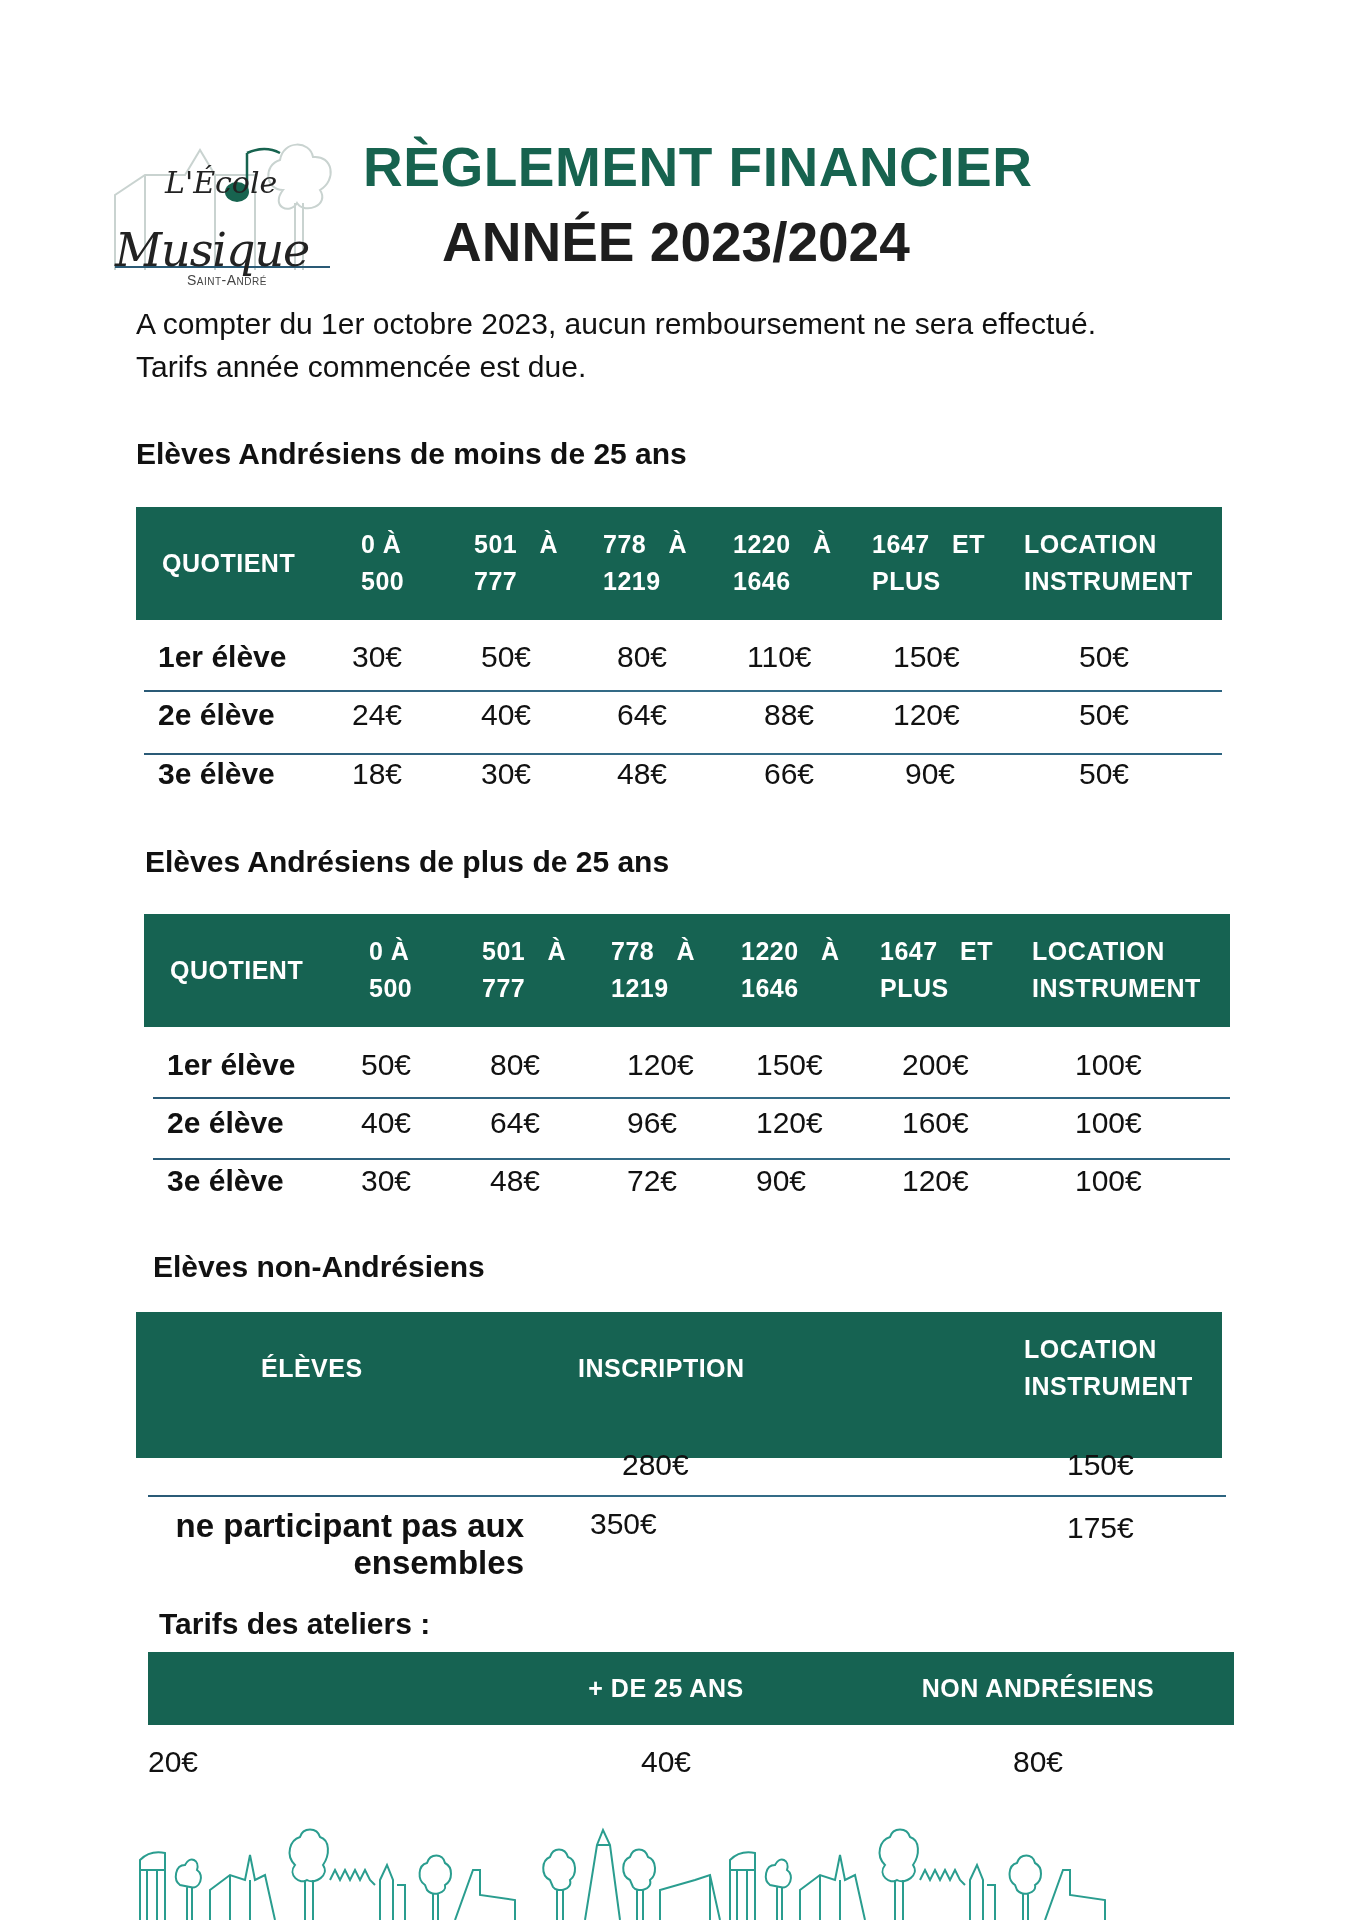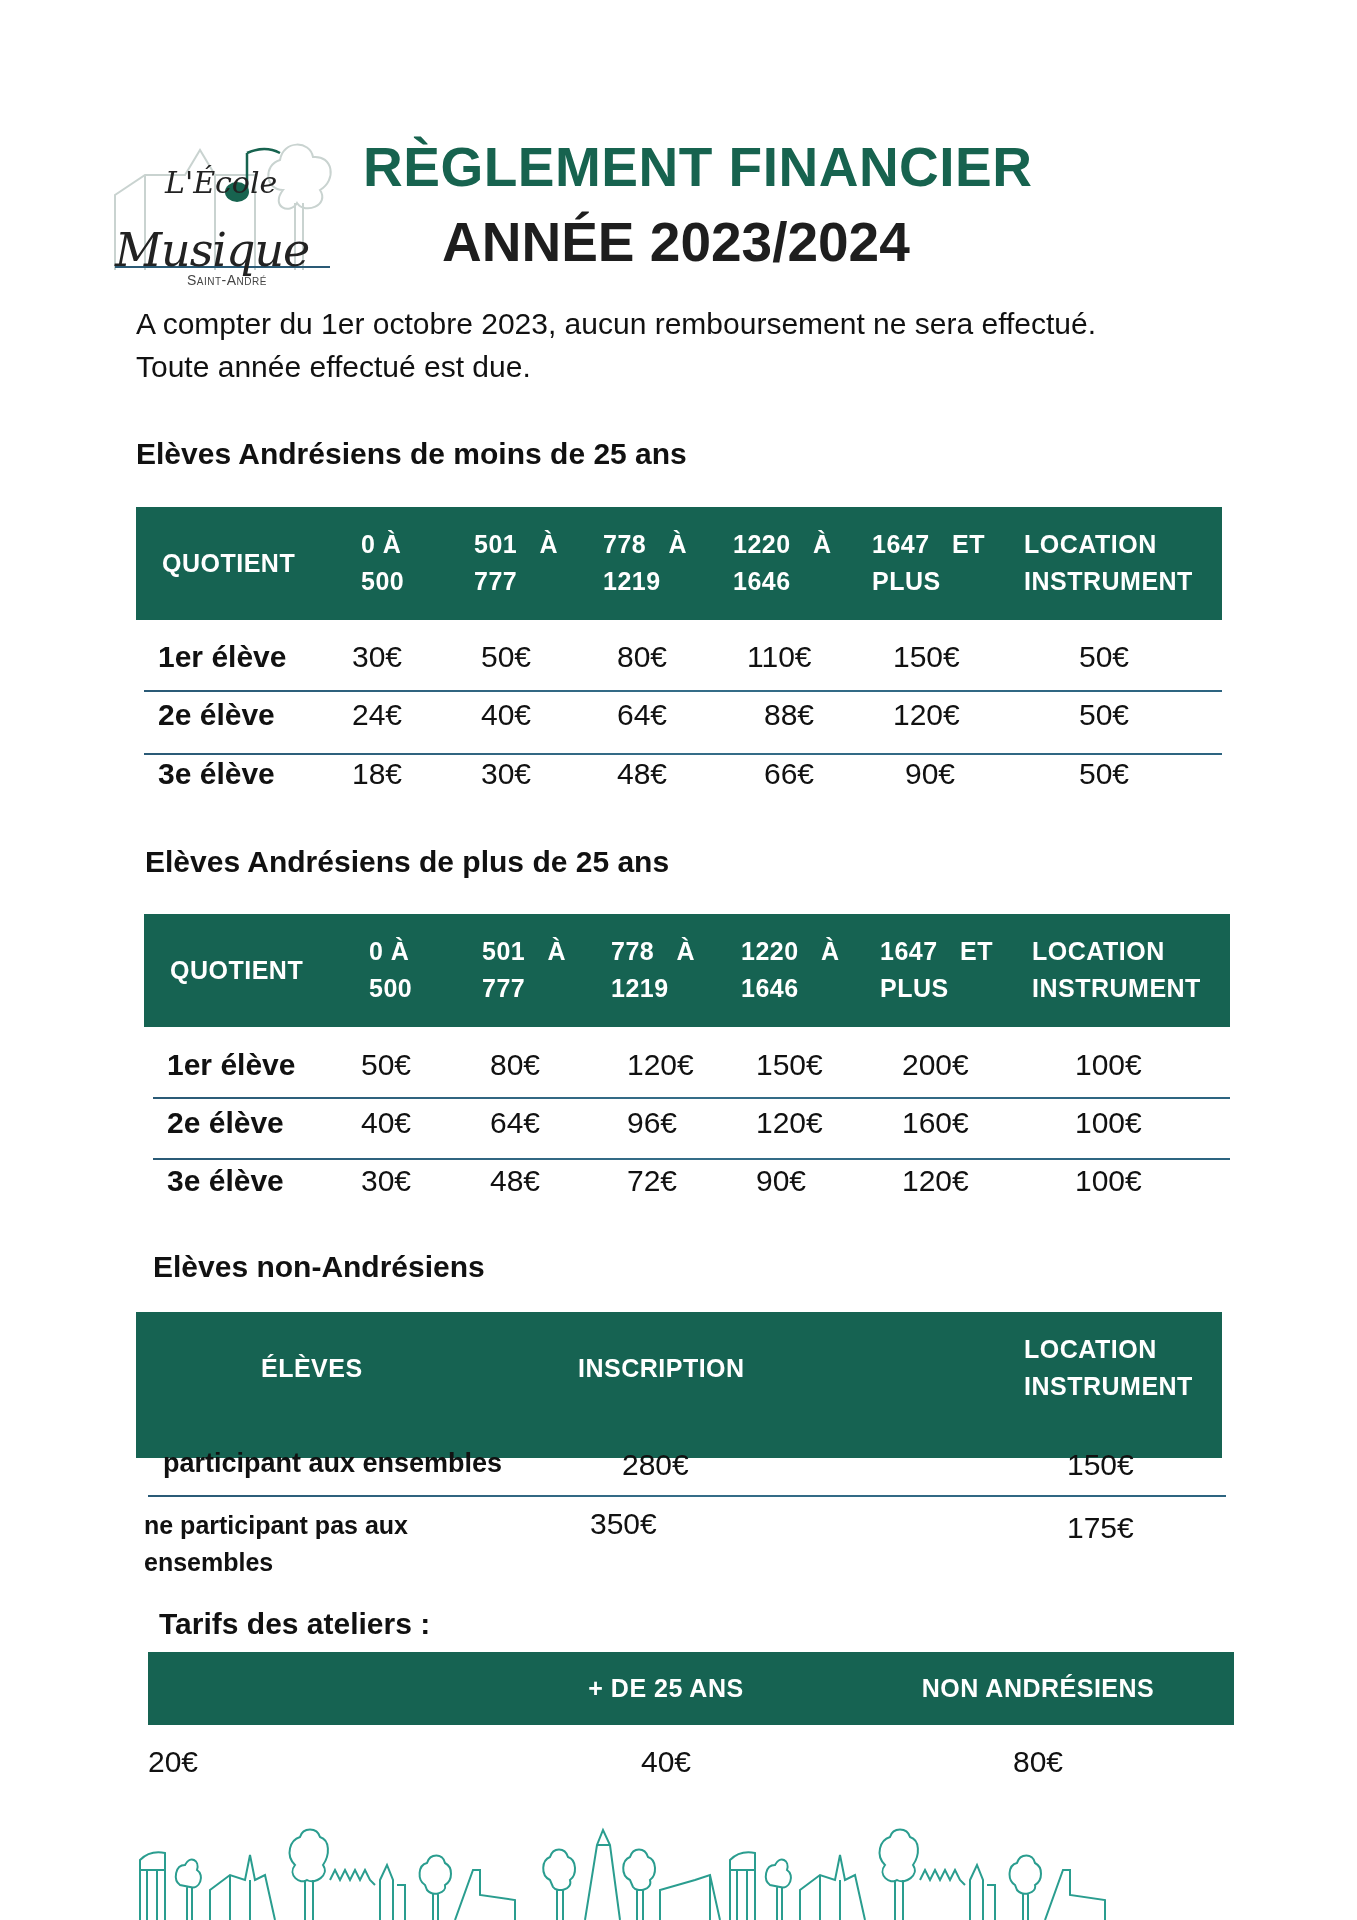--- a/index.html
+++ b/index.html
@@ -50,21 +50,21 @@
   </svg>
   <div class="logo-ecole">L'École</div>
   <div class="logo-musique">Musique</div>
   <div class="logo-sub">Saint-André</div>
 </div>
 
 <div id="title1" class="abs">RÈGLEMENT FINANCIER</div>
 <div id="title2" class="abs">ANNÉE 2023/2024</div>
 
 <div id="intro1" class="abs intro">A compter du 1er octobre 2023, aucun remboursement ne sera effectué.</div>
-<div id="intro2" class="abs intro">Toute année effectué est due.</div>
+<div id="intro2" class="abs intro">Tarifs année commencée est due.</div>
 
 <div class="abs section-title" style="left:136px;top:437px;">Elèves Andrésiens de moins de 25 ans</div>
 
 <div class="abs" style="left:136px;top:507px;width:1086px;height:113px;">
   <div class="abs thead" style="left:0;top:0;width:1086px;height:113px;">
     <div class="hcell" style="left:26px;top:38px;">QUOTIENT</div>
     <div class="hcell" style="left:225px;top:19px;">
         <div>0 À</div>
         <div>500</div>
       </div>
@@ -169,27 +169,26 @@
   <div class="hcell" style="left:125px;top:38px;">ÉLÈVES</div>
   <div class="hcell" style="left:442px;top:38px;">INSCRIPTION</div>
   <div class="hcell" style="left:888px;top:19px;">
       <div>LOCATION</div>
       <div>INSTRUMENT</div>
     </div>
 </div>
 
 <div class="abs" style="left:0;top:0;">
   <div class="abs" style="top:1448px;left:0;width:1357px;height:40px;">
-    <div class="rowlabel" style="left:163px;font-size:27px;">participant aux ensembles</div>
     <div class="val" style="left:622px;">280€</div>
     <div class="val" style="left:1067px;">150€</div>
   </div>
   <div class="divider" style="left:148px;top:1495px;width:1078px;"></div>
   <div class="abs" style="top:1507px;left:0;width:1357px;height:80px;">
-    <div class="rowlabel" style="left:144px;width:380px;text-align:left;font-size:25px;line-height:37px;white-space:normal;">
+    <div class="rowlabel" style="left:144px;width:380px;text-align:right;font-size:33px;line-height:37px;white-space:normal;">
         <div>ne participant pas aux</div>
         <div>ensembles</div>
       </div>
     <div class="val" style="left:590px;text-align:center;">350€</div>
     <div class="val" style="left:1067px;top:4px;">175€</div>
   </div>
 </div>
 
 <div class="abs section-title" style="left:159px;top:1607px;">Tarifs des ateliers :</div>
 

